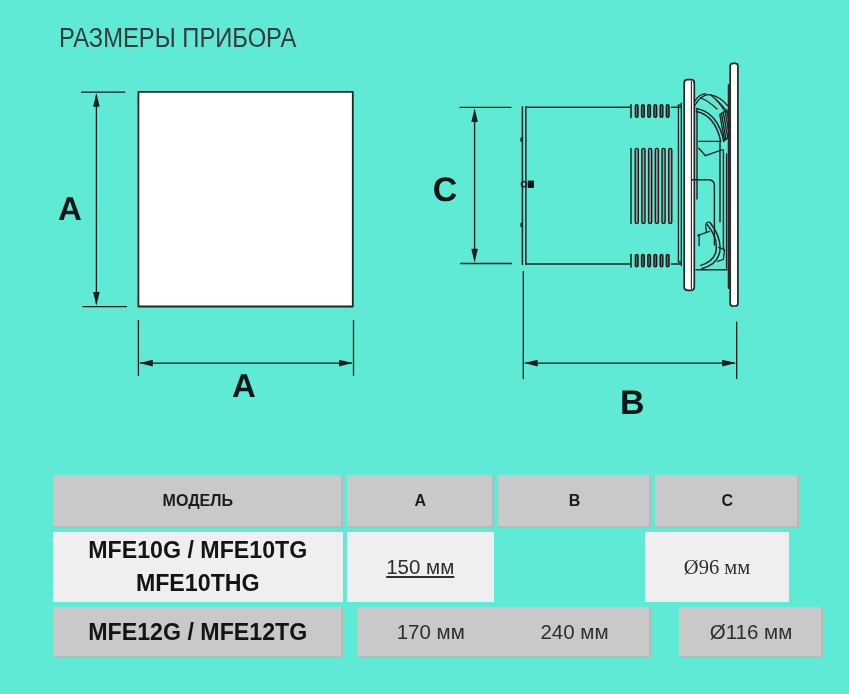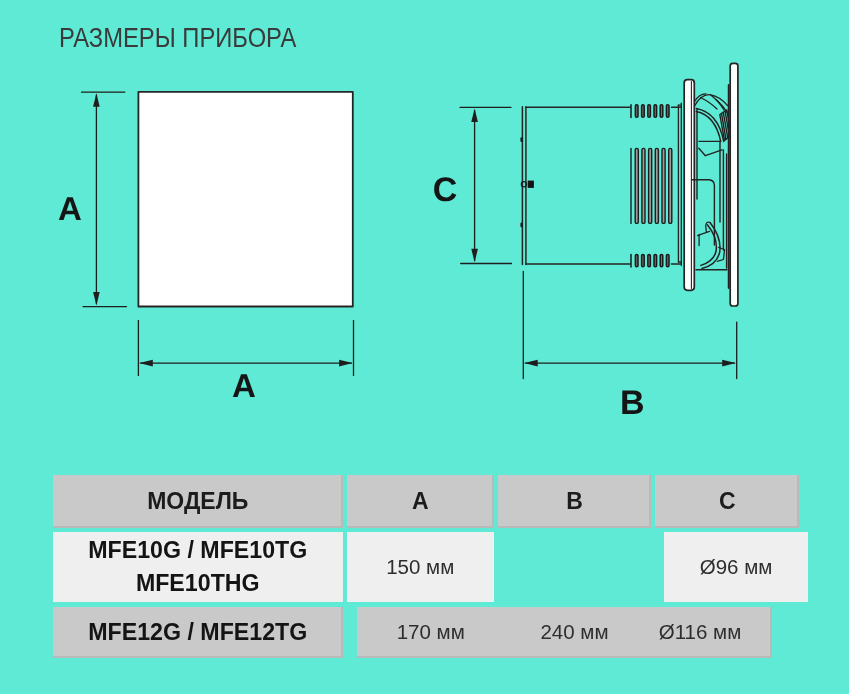--- a/index.html
+++ b/index.html
@@ -2,21 +2,21 @@
 <html><head>
 <meta charset="utf-8">
 <style>
   html,body{margin:0;padding:0;background:#ffffff;}
   #page{position:relative;width:849px;height:694px;background:#5eead4;overflow:hidden;
         font-family:"Liberation Sans", sans-serif;-webkit-font-smoothing:antialiased;}
   .cell{position:absolute;display:flex;align-items:center;justify-content:center;
         text-align:center;}
   .gray{background:#c9c9c9;box-shadow:inset -2px -2px 0 rgba(0,0,0,0.08);}
   .light{background:#efefef;}
-  .hdr{font-weight:bold;font-size:23px;color:#1c1c1c;}
+  .hdr{font-weight:bold;font-size:16px;color:#1c1c1c;}
   .model{font-weight:bold;font-size:23.2px;color:#141414;line-height:33px;}
   .val{font-size:20.5px;color:#2e2e2e;}
 </style>
 </head>
 <body>
 <div id="page">
 
   <div style="position:absolute;left:59px;top:23px;font-size:27px;color:#3a3a3a;transform:scaleX(0.88);transform-origin:left center;white-space:nowrap;">РАЗМЕРЫ ПРИБОРА</div>
 
   <svg width="849" height="460" viewBox="0 0 849 460" text-rendering="geometricPrecision" style="position:absolute;left:0;top:0;" fill="none" stroke-linecap="round" stroke-linejoin="round">
@@ -183,25 +183,25 @@
   <div class="cell gray hdr" style="left:52.5px;top:474.5px;width:290.5px;height:53px;">МОДЕЛЬ</div>
 
   <div class="cell gray hdr" style="left:346.5px;top:474.5px;width:147.5px;height:53px;">A</div>
 
   <div class="cell gray hdr" style="left:497.8px;top:474.5px;width:153.3px;height:53px;">B</div>
 
   <div class="cell gray hdr" style="left:655.3px;top:474.5px;width:144.1px;height:53px;">C</div>
 
   <div class="cell light model" style="left:52.5px;top:532px;width:290.5px;height:70px;">MFE10G / MFE10TG<br>MFE10THG</div>
 
-  <div class="cell light val" style="left:346.5px;top:532px;width:147.5px;height:70px;">150 мм</div>
-
-
-  <div class="cell light val" style="left:664px;top:532px;width:144.1px;height:70px;">Ø96 мм</div>
+  <div class="cell light val" style="left:346.5px;top:532px;width:147.5px;height:70px;text-decoration:underline;">150 мм</div>
+
+
+  <div class="cell light val" style="left:645px;top:532px;width:144.1px;height:70px;font-family:Liberation Serif, serif;">Ø96 мм</div>
 
   <div class="cell gray model" style="left:52.5px;top:606.5px;width:290.5px;height:51px;">MFE12G / MFE12TG</div>
 
   <div class="cell gray val" style="left:357px;top:606.5px;width:147.5px;height:51px;">170 мм</div>
 
   <div class="cell gray val" style="left:497.8px;top:606.5px;width:153.3px;height:51px;">240 мм</div>
 
-  <div class="cell gray val" style="left:628px;top:606.5px;width:144.1px;height:51px;">Ø116 мм</div>
+  <div class="cell gray val" style="left:679px;top:606.5px;width:144.1px;height:51px;">Ø116 мм</div>
 </div>
 
 </body></html>

